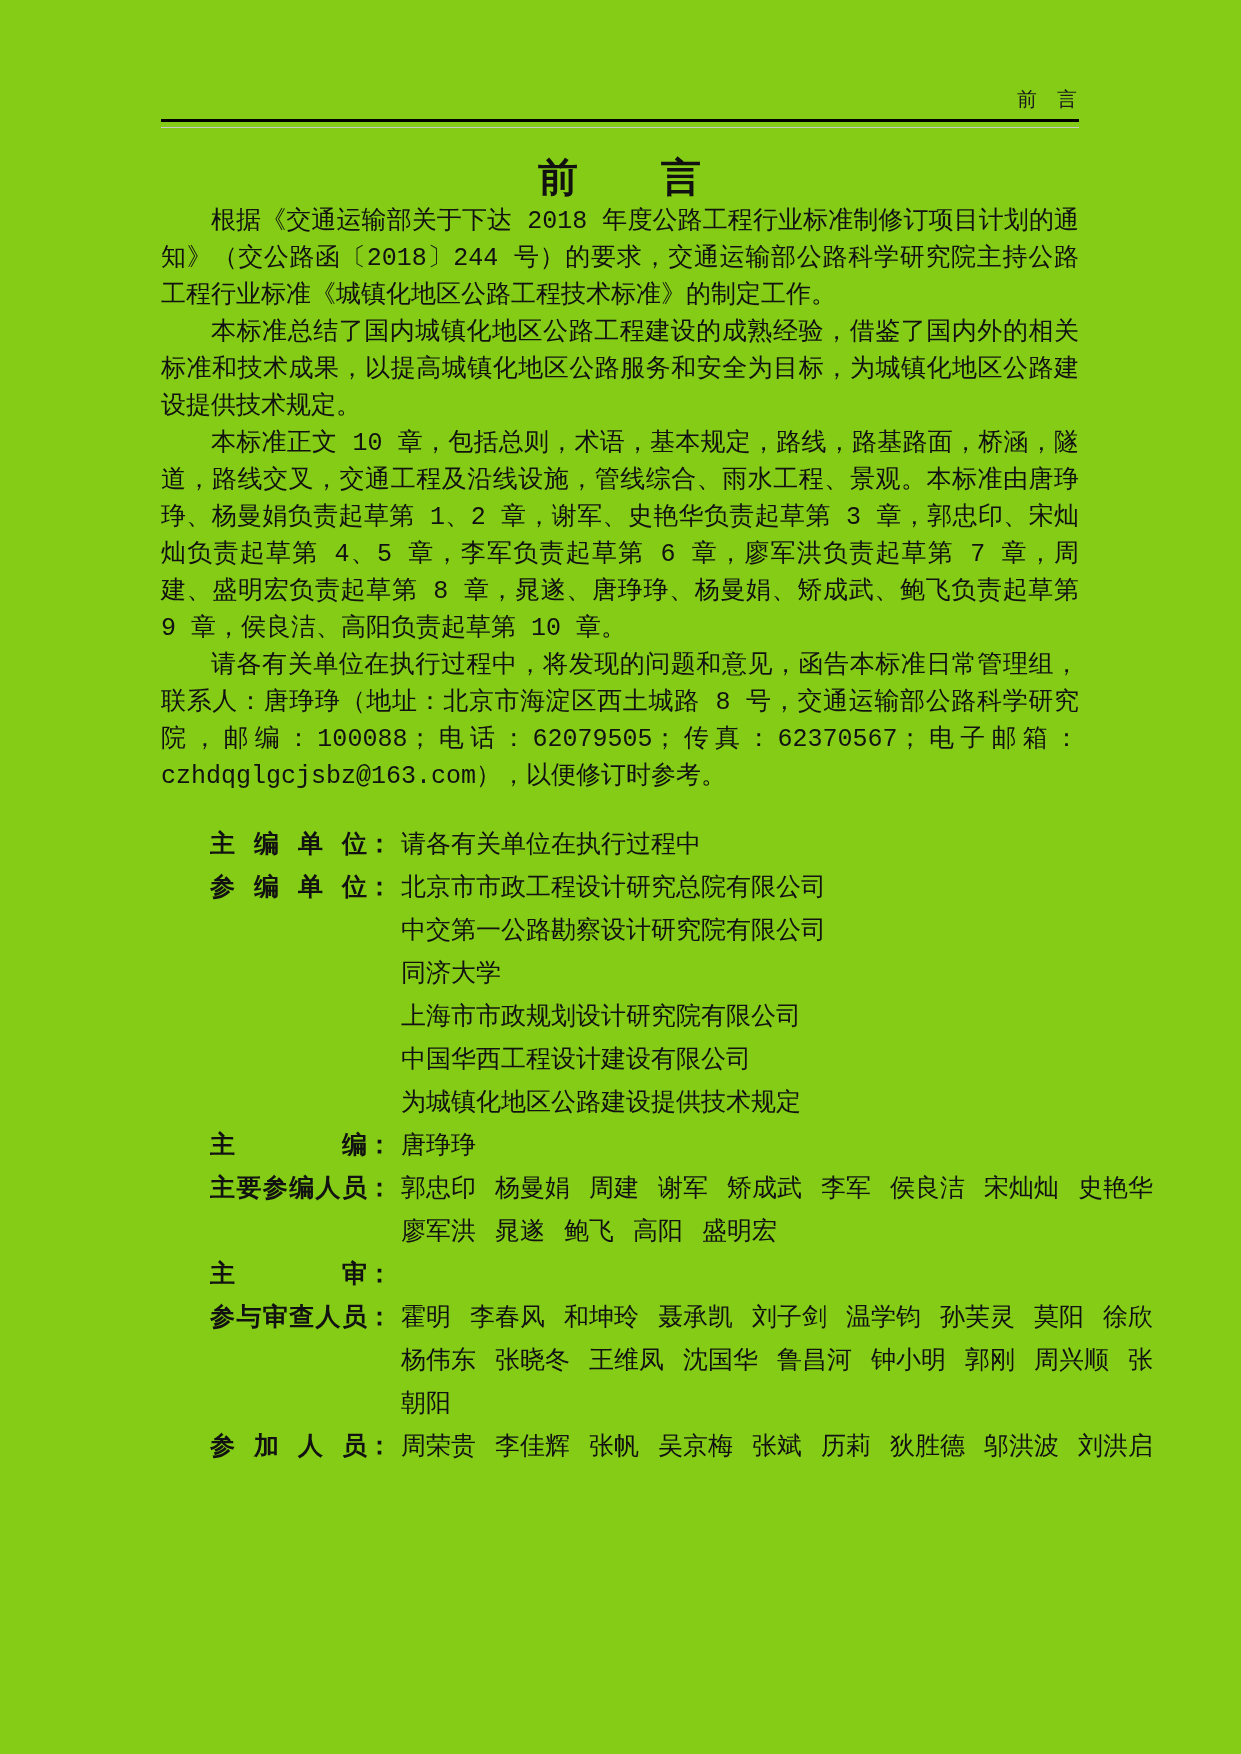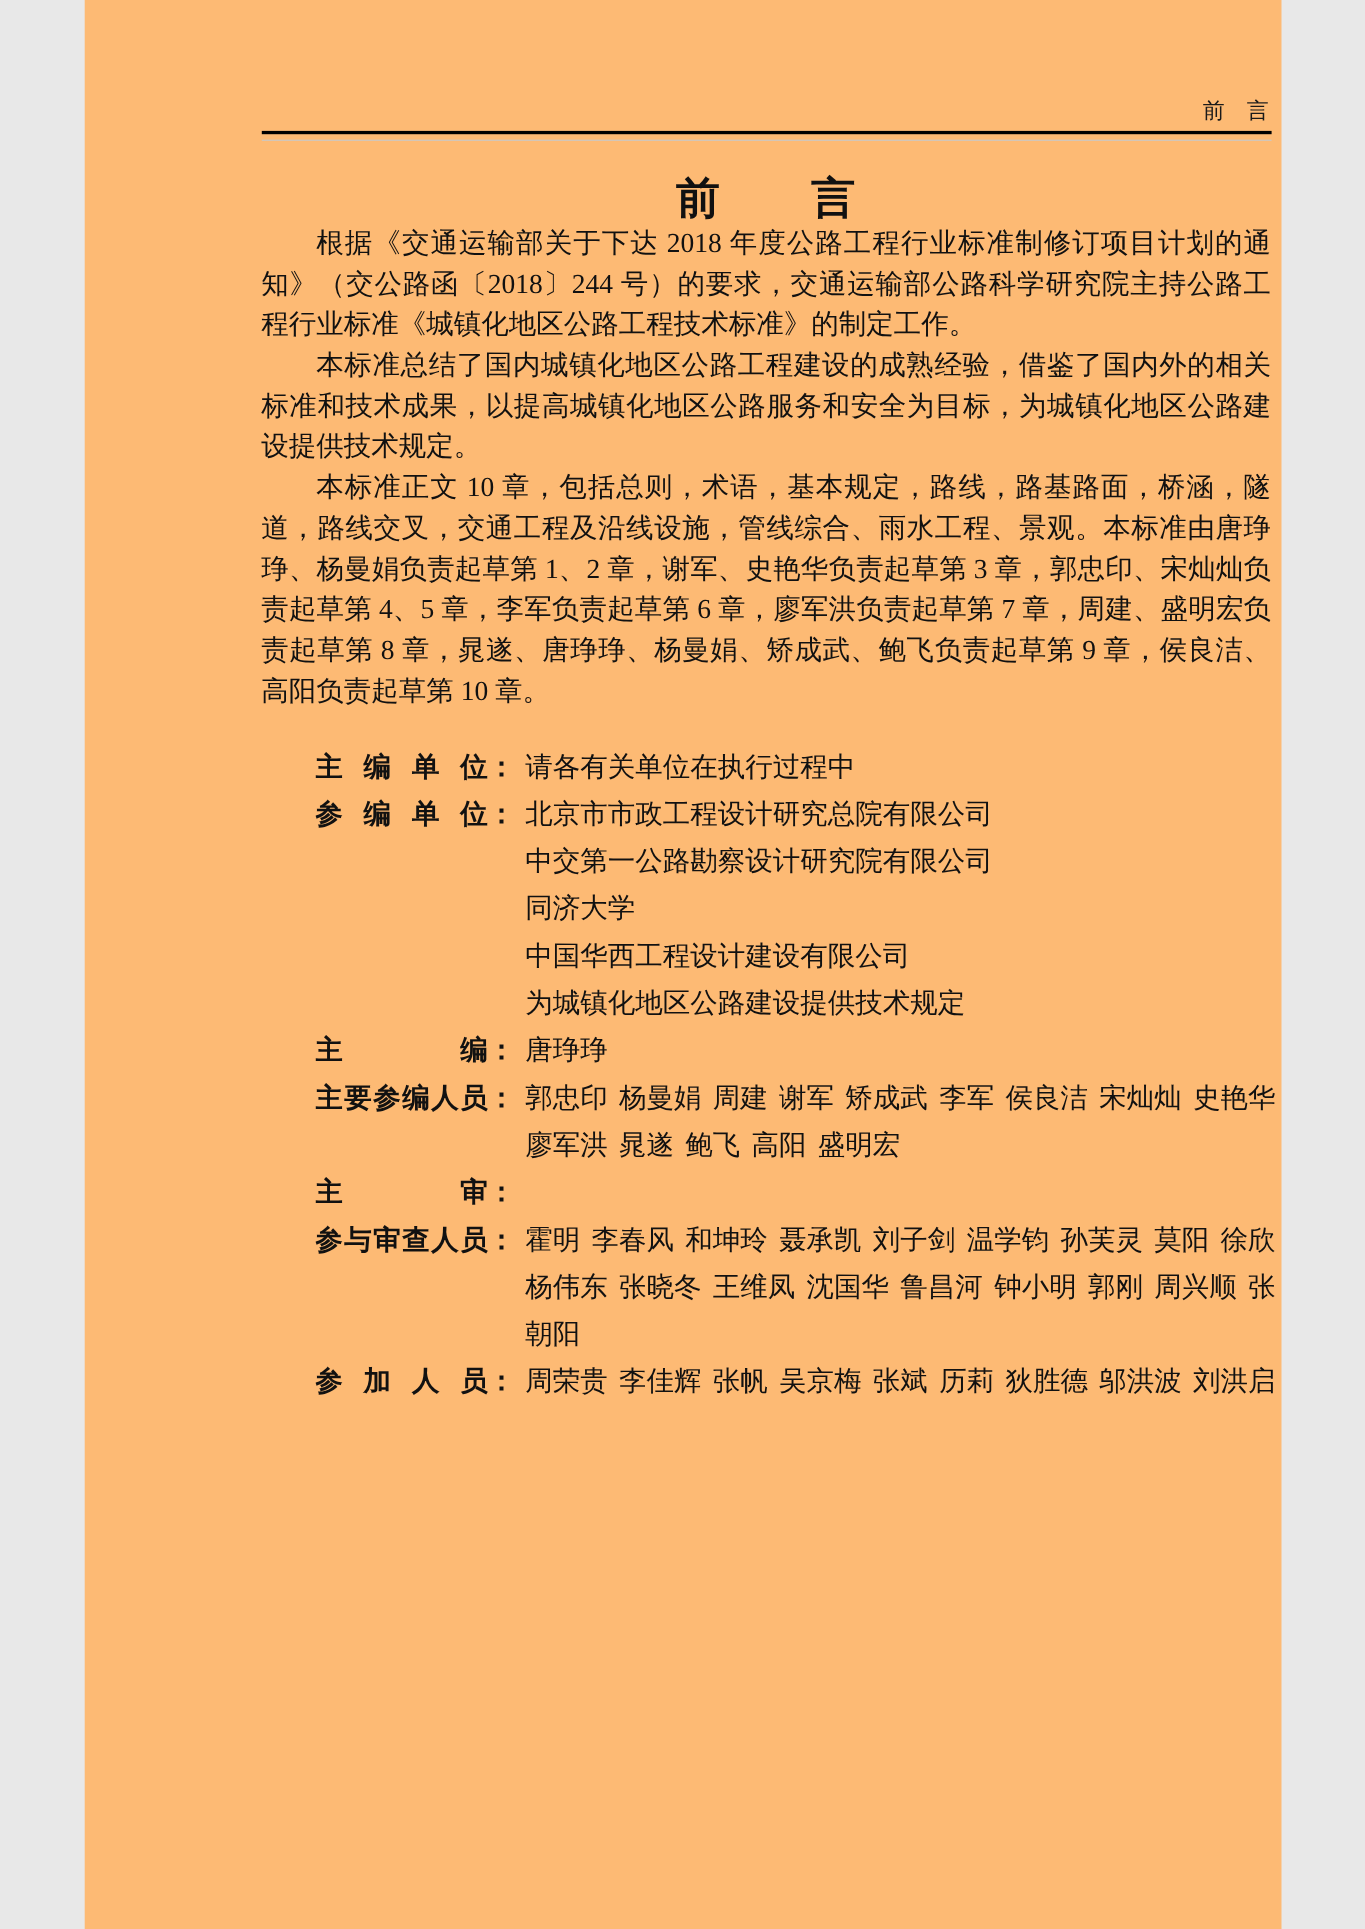--- a/index.html
+++ b/index.html
@@ -1,23 +1,23 @@
 <!DOCTYPE html>
 <html lang="zh"><head>
 <meta charset="utf-8">
 <style>
   html, body { margin: 0; padding: 0; background: #e8e8e8; }
   .page {
     position: relative;
-    width: 1088px;
+    width: 1241px;
     height: 1754px;
     margin: 0 auto;
-    background: #fdba74;
+    background: #84cc16;
     color: #111111;
-    font-family: Liberation Serif, serif;
+    font-family: Liberation Mono, monospace;
     overflow: hidden;
   }
   .content {
     position: absolute;
     left: 161px;
     top: 0;
     width: 918px;
     padding-top: 90px;
   }
   .running-head {
@@ -96,39 +96,41 @@
     <div class="running-head">前　言</div>
     <div class="header-rule"></div>
     <div class="header-rule-shadow"></div>
 
     <h1 class="page-title">前　　言</h1>
 
     <div class="body-text">
       <p>根据《交通运输部关于下达 2018 年度公路工程行业标准制修订项目计划的通知》（交公路函〔2018〕244 号）的要求，交通运输部公路科学研究院主持公路工程行业标准《城镇化地区公路工程技术标准》的制定工作。</p>
       <p>本标准总结了国内城镇化地区公路工程建设的成熟经验，借鉴了国内外的相关标准和技术成果，以提高城镇化地区公路服务和安全为目标，为城镇化地区公路建设提供技术规定。</p>
       <p>本标准正文 10 章，包括总则，术语，基本规定，路线，路基路面，桥涵，隧道，路线交叉，交通工程及沿线设施，管线综合、雨水工程、景观。本标准由唐琤琤、杨曼娟负责起草第 1、2 章，谢军、史艳华负责起草第 3 章，郭忠印、宋灿灿负责起草第 4、5 章，李军负责起草第 6 章，廖军洪负责起草第 7 章，周建、盛明宏负责起草第 8 章，晁遂、唐琤琤、杨曼娟、矫成武、鲍飞负责起草第 9 章，侯良洁、高阳负责起草第 10 章。</p>
+      <p>请各有关单位在执行过程中，将发现的问题和意见，函告本标准日常管理组，联系人：唐琤琤（地址：北京市海淀区西土城路 8 号，交通运输部公路科学研究院，邮编：100088；电话：62079505；传真：62370567；电子邮箱：czhdqglgcjsbz@163.com），以便修订时参考。</p>
     </div>
 
     <div class="credits">
 
       <div class="credit-entry">
         <span class="credit-label">主编单位</span>
         <span class="credit-colon">：</span>
         <span class="credit-lines">
           <div class="credit-line">请各有关单位在执行过程中</div>
         </span>
       </div>
 
       <div class="credit-entry">
         <span class="credit-label">参编单位</span>
         <span class="credit-colon">：</span>
         <span class="credit-lines">
           <div class="credit-line">北京市市政工程设计研究总院有限公司</div>
           <div class="credit-line">中交第一公路勘察设计研究院有限公司</div>
           <div class="credit-line">同济大学</div>
+          <div class="credit-line">上海市市政规划设计研究院有限公司</div>
           <div class="credit-line">中国华西工程设计建设有限公司</div>
           <div class="credit-line">为城镇化地区公路建设提供技术规定</div>
         </span>
       </div>
 
       <div class="credit-entry">
         <span class="credit-label">主编</span>
         <span class="credit-colon">：</span>
         <span class="credit-lines">
           <div class="credit-line">唐琤琤</div>

